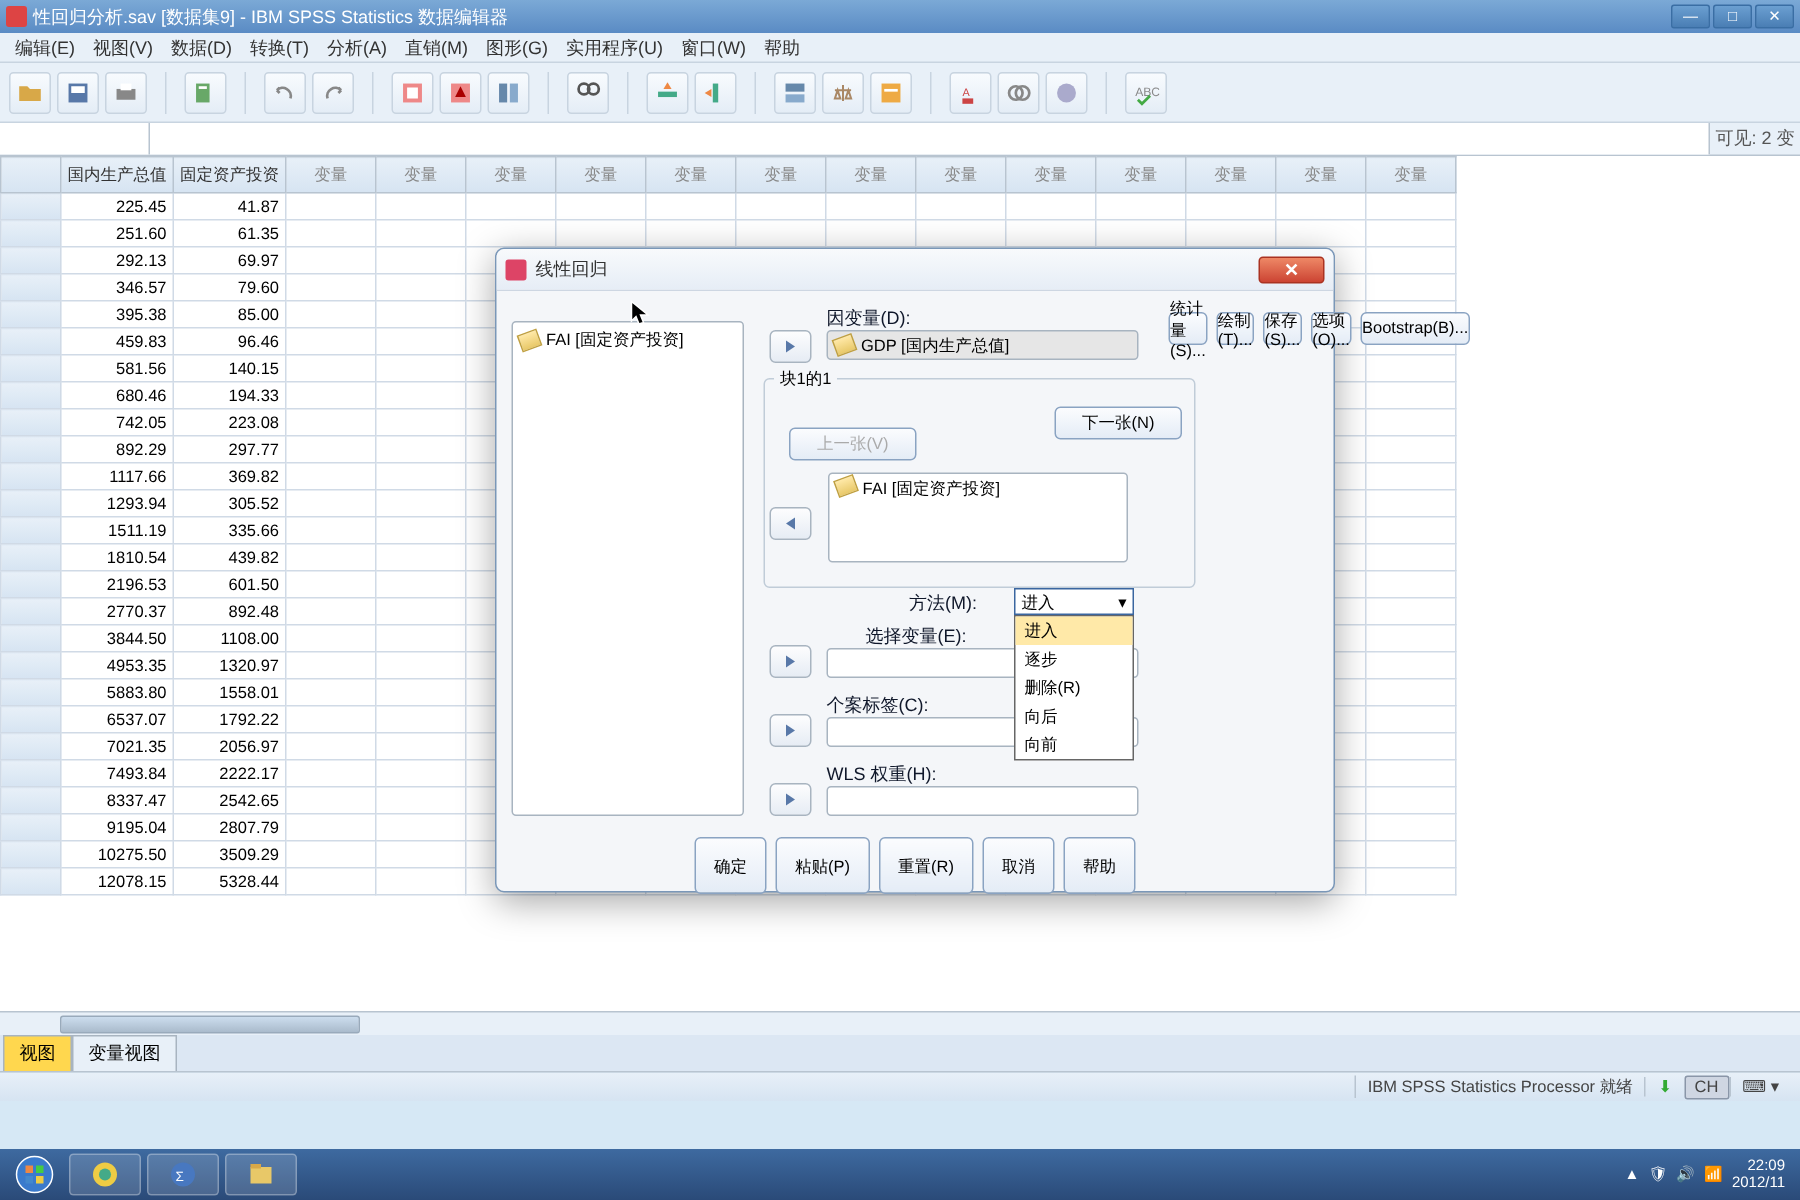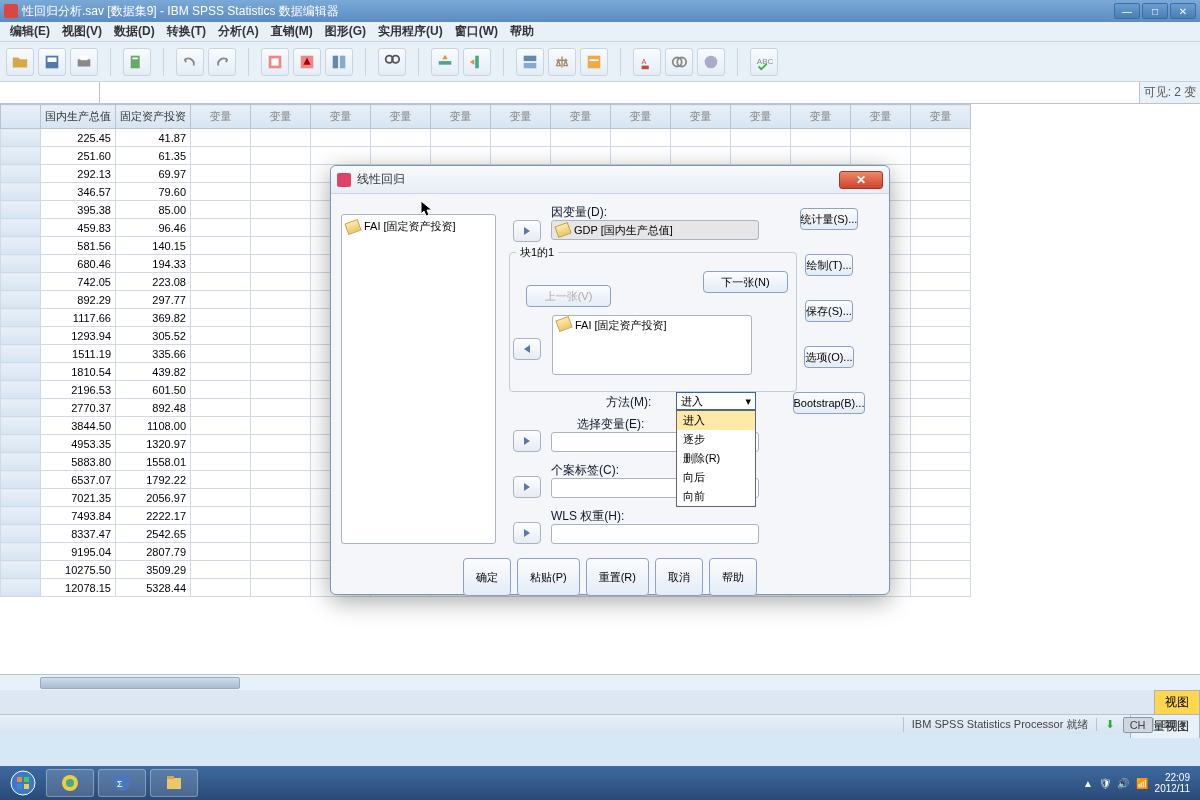--- a/index.html
+++ b/index.html
@@ -6,21 +6,21 @@
 body { background: #d6e8f5; width: 1200px; height: 800px; overflow: hidden; position: relative; font-size: 12px; }
 
 
 .titlebar { background: linear-gradient(#7ba9d6, #5a8bc4); height: 22px; display: flex; align-items: center; padding: 0 4px; color: #fff; }
 .title-icon { width: 14px; height: 14px; background: #d44; border-radius: 2px; margin-right: 4px; }
 .title-text { flex: 1; font-size: 12px; }
 .win-controls { display: flex; gap: 2px; }
 .win-btn { width: 26px; height: 16px; background: linear-gradient(#6b9fd1,#4a7eb4); border: 1px solid #3a6ea4; border-radius: 2px; display:flex; align-items:center; justify-content:center; color:#fff; font-size: 10px; }
 
 
-.menubar { background: #e8f0f8; height: 20px; display: flex; align-items: center; padding: 0 4px; border-bottom: 1px solid #c8d4e0; font-weight: bold; }
+.menubar { background: #e8f0f8; height: 20px; display: flex; padding: 0 4px; border-bottom: 1px solid #c8d4e0; }
 .menu-item { padding: 2px 6px; font-size: 12px; color: #333; cursor: pointer; }
 
 
 .toolbar { background: #e8f0f8; height: 40px; display: flex; align-items: center; padding: 2px 6px; gap: 8px; border-bottom: 1px solid #c8d4e0; }
 .tool-group { display: flex; gap: 4px; align-items: center; }
 .tool-sep { width: 1px; height: 28px; background: #c8d4e0; margin: 0 4px; }
 .tool-btn { width: 28px; height: 28px; background: linear-gradient(#f8fbfe,#e4edf6); border: 1px solid #c8d4e0; border-radius: 3px; display:flex; align-items:center; justify-content:center; }
 .tool-btn svg { width: 18px; height: 18px; }
 
 
@@ -38,21 +38,21 @@
 .col-header th.empty { width: 60px; color:#888; }
 .grid-table td { border: 1px solid #d0dae6; height: 18px; padding: 0 4px; font-size: 11px; text-align: right; background: #fff; }
 .grid-table td.row-h { background: linear-gradient(#e8f0f8,#d6e4f2); text-align: center; }
 .grid-table td.empty-cell { background: #fff; }
 
 
 .hscroll { height: 16px; background: #e8f0f8; border-top:1px solid #b8c4d0; position: relative; }
 .hscroll-thumb { position:absolute; left:40px; top:2px; width:200px; height:12px; background: linear-gradient(#cde,#abc); border:1px solid #9ab; border-radius:2px; }
 
 
-.view-tabs { background: #dce7f3; height: 24px; display: flex; align-items: end; padding-left: 2px; flex-direction: column; }
+.view-tabs { background: #dce7f3; height: 24px; display: flex; align-items: end; padding-left: 2px; }
 .vtab { padding: 3px 10px; border: 1px solid #a8b4c0; background: #e8f0f8; font-size: 12px; border-bottom:none; }
 .vtab.active { background: #ffd74e; }
 
 
 .statusbar { background: linear-gradient(#e8f0f8,#d6e4f2); height: 20px; display:flex; align-items:center; justify-content:flex-end; padding:0 6px; font-size:11px; color:#444; border-top:1px solid #b8c4d0; }
 .status-seg { border-left:1px solid #b8c4d0; padding: 0 8px; }
 .ime-box { background: #cfd6e2; border:1px solid #8a96a8; padding:1px 6px; border-radius:2px; }
 
 
 .winbar { position:absolute; bottom:0; left:0; right:0; height: 34px; background: linear-gradient(#3e6aa0,#2a4a78); display:flex; align-items:center; padding: 0 4px; }
@@ -79,21 +79,21 @@
 .field-box { position:absolute; background:#fff; border:1px solid #a8b4c0; border-radius:3px; font-size:11px; padding:2px 4px; display:flex; align-items:center; gap:4px; }
 .field-box.lg { height: 60px; align-items:flex-start; }
 .field-box.sm { height: 20px; }
 
 .block-fieldset { position:absolute; left:178px; top:58px; width:288px; height:140px; border:1px solid #c0ccd8; border-radius:4px; padding:6px; }
 .block-fieldset .legend { position:absolute; top:-8px; left:6px; background:#f4f6f9; padding:0 4px; font-size:11px; }
 
 .side-btn { width:85px; height:22px; background: linear-gradient(#fbfcfe,#e4ecf6); border:1px solid #8aa3c2; border-radius:4px; font-size:11px; text-align:center; line-height:20px; position:absolute; }
 .side-btn.disabled { color:#aaa; }
 
-.right-panel { position:absolute; right:10px; top:14px; width:100px; display:flex; flex-direction:column; gap:24px;align-items:center; }
+.right-panel { position:absolute; right:10px; top:14px; width:100px; display:flex; flex-direction:row; gap:6px;align-items:center; }
 .right-btn { height:22px; background: linear-gradient(#fbfcfe,#e4ecf6); border:1px solid #8aa3c2; border-radius:4px; font-size:11px; display:flex; align-items:center; justify-content:center; }
 
 .method-select { position:absolute; left:345px; top:198px; width:80px; height:18px; background:#fff; border:1.5px solid #3a66a0; font-size:11px; padding:0 4px; display:flex; align-items:center; justify-content:space-between; }
 .method-dropdown { position:absolute; left:345px; top:216px; width:80px; background:#fff; border:1px solid #666; font-size:11px; z-index:10; }
 .method-dropdown div { padding:2px 6px; }
 .method-dropdown div.hi { background:#ffe9a8; }
 
 .dlg-footer { height: 34px; display:flex; align-items:center; justify-content:center; gap:6px; }
 .dlg-btn { height:38px; padding:0 12px; background: linear-gradient(#fbfcfe,#e4ecf6); border:1px solid #8aa3c2; border-radius:4px; font-size:11px; }
 

